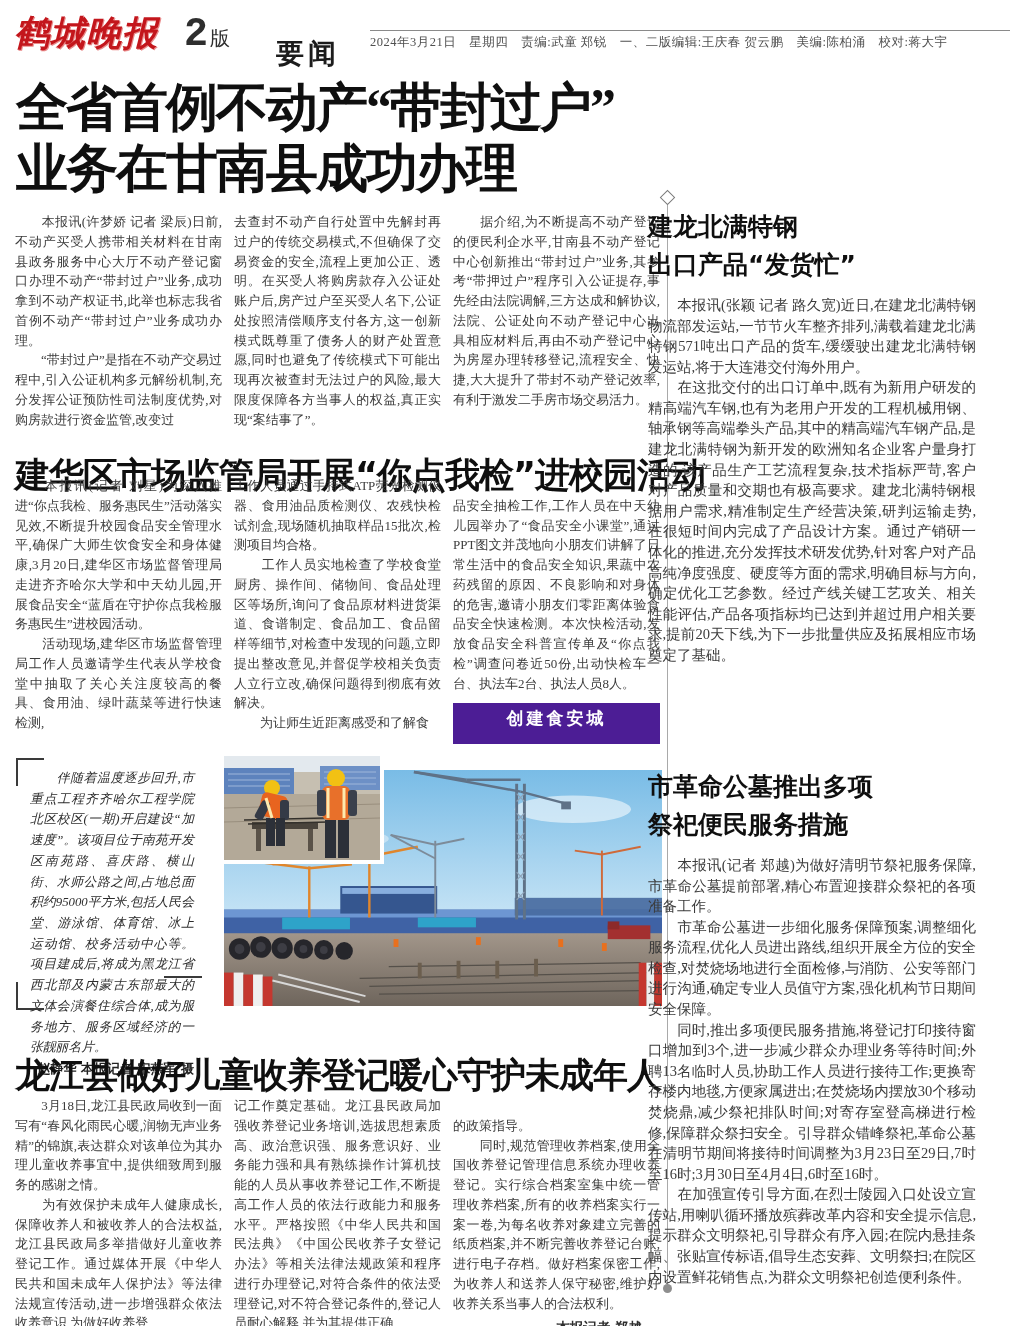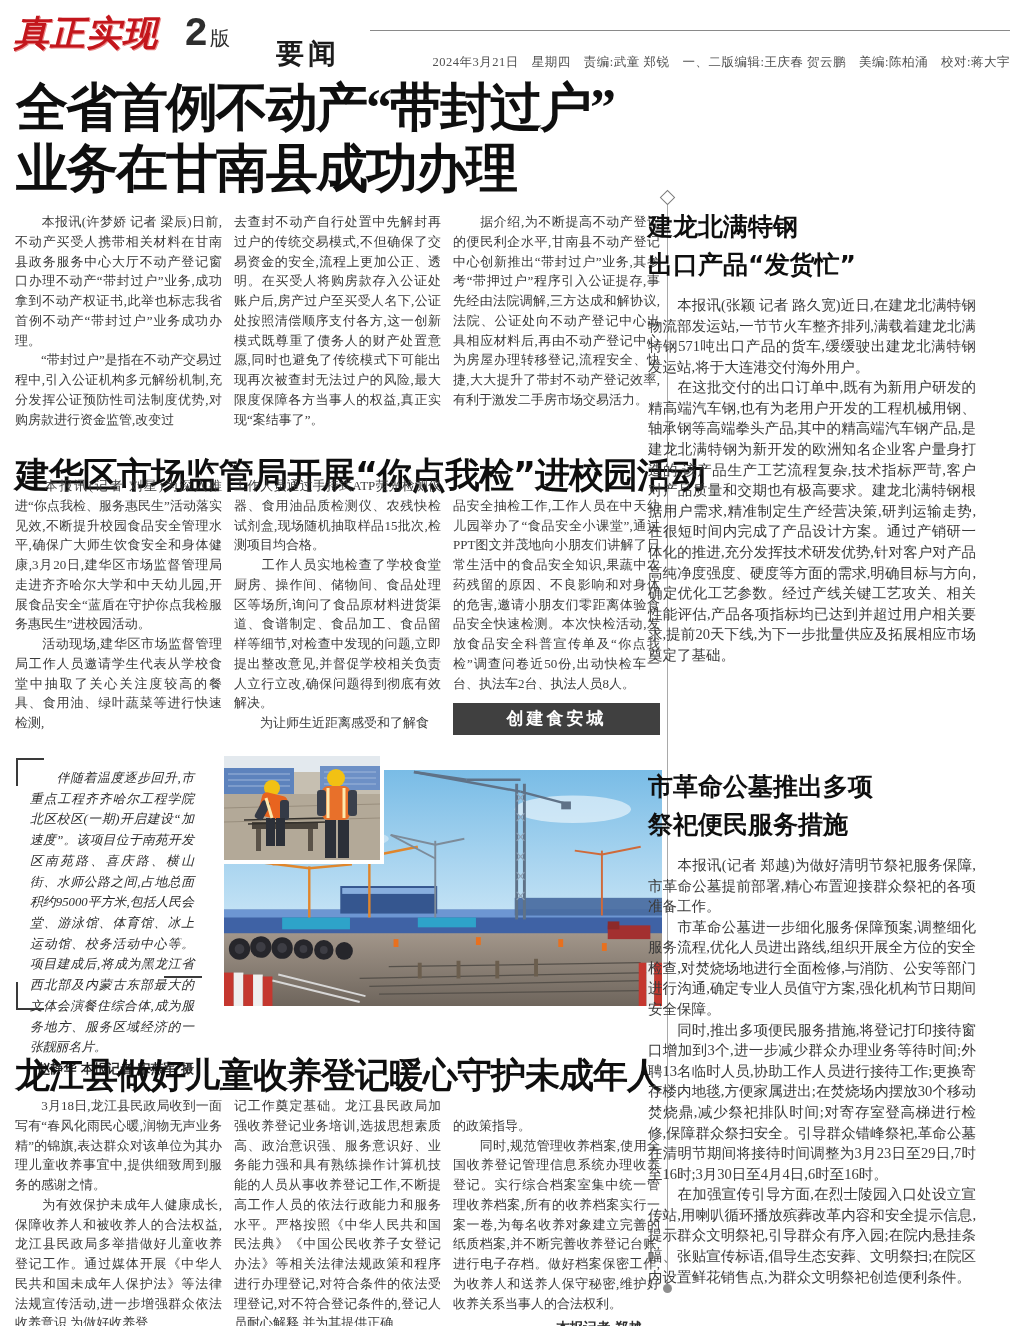--- a/index.html
+++ b/index.html
@@ -17,42 +17,42 @@
     text-shadow:1px 1px 0 #e98a8a;
   }
   .page-num{position:absolute;left:170px;top:4px;font-family:Liberation Mono, monospace;color:#2e2e2e;}
   .page-num .num{font-size:40px;font-weight:700;}
   .page-num .ban{font-size:20px;margin-left:2px;}
   .section-label{
     position:absolute;left:262px;top:27px;
     font-family:"DejaVu Sans",sans-serif;font-weight:900;font-size:28px;color:#1c1c1c;letter-spacing:4px;
   }
   .mast-right{position:absolute;left:356px;right:0;top:22px;border-top:1px solid #8a8a8a;}
-  .date-line{margin-top:23px;text-align:right;font-size:12.5px;color:#4f4f4f;letter-spacing:.5px;}
+  .date-line{margin-top:3px;text-align:left;font-size:12.5px;color:#4f4f4f;letter-spacing:.5px;}
   
   .lead-headline{
     position:absolute;left:16px;top:78px;width:680px;
     font-family:Liberation Serif, serif;font-weight:900;color:#0f0f0f;
     font-size:52px;line-height:1.17;letter-spacing:-2px;white-space:nowrap;
   }
   .sub-headline{
     position:absolute;left:15px;width:650px;
     font-family:"DejaVu Sans",sans-serif;font-weight:900;color:#0f0f0f;
     font-size:35px;letter-spacing:-1px;white-space:nowrap;
   }
   
   .cols{position:absolute;left:15px;width:645px;display:flex;gap:12px;}
   .col{
     flex:1;text-align:justify;font-size:13px;line-height:1.52;
     white-space:pre-line;color:#3b3b3b;
   }
   .banner{
-    margin-top:10px;background:#404040;color:#ffffff;text-align:center;
+    margin-top:10px;background:#4c1d95;color:#ffffff;text-align:center;
     font-family:"DejaVu Sans",sans-serif;font-weight:700;font-size:17px;
-    padding:3px 0 3px 0;letter-spacing:3px;
+    padding:3px 0 12px 0;letter-spacing:3px;
   }
   .byline{text-align:right;padding-right:18px;margin-top:4px;font-family:"DejaVu Sans",sans-serif;font-weight:700;font-size:13.5px;color:#2e2e2e;}
   
   .v-divider{position:absolute;left:667px;top:190px;width:1px;height:1100px;background:#a9a9a9;}
   .divider-diamond{position:absolute;left:662px;top:192px;width:9px;height:9px;border:1px solid #7c7c7c;background:#fff;transform:rotate(45deg);}
   .divider-dot{position:absolute;left:663px;top:1284px;width:9px;height:9px;border-radius:50%;background:#8e8e8e;}
   
   .sidebar-article{position:absolute;left:648px;width:328px;margin-top:16px;}
   .sidebar-title{
     font-family:"DejaVu Sans",sans-serif;font-weight:900;color:#0f0f0f;
@@ -78,21 +78,21 @@
   .inset-photo{
     position:absolute;left:14px;top:0;width:156px;height:104px;
     border-right:4px solid #fff;border-bottom:4px solid #fff;box-sizing:content-box;
   }
   svg{display:block;}
 </style>
 </head>
 <body>
 
 <div class="masthead">
-  <div class="logo">真正实现</div>
+  <div class="logo">鹤城晚报</div>
   <div class="page-num">
     <span class="num">2</span><span class="ban">版</span>
   </div>
   <div class="section-label">要闻</div>
   <div class="mast-right">
     <div class="date-line">2024年3月21日　星期四　责编:武童 郑锐　一、二版编辑:王庆春 贺云鹏　美编:陈柏涌　校对:蒋大宇</div>
   </div>
 </div>
 
 <div class="lead-headline">

